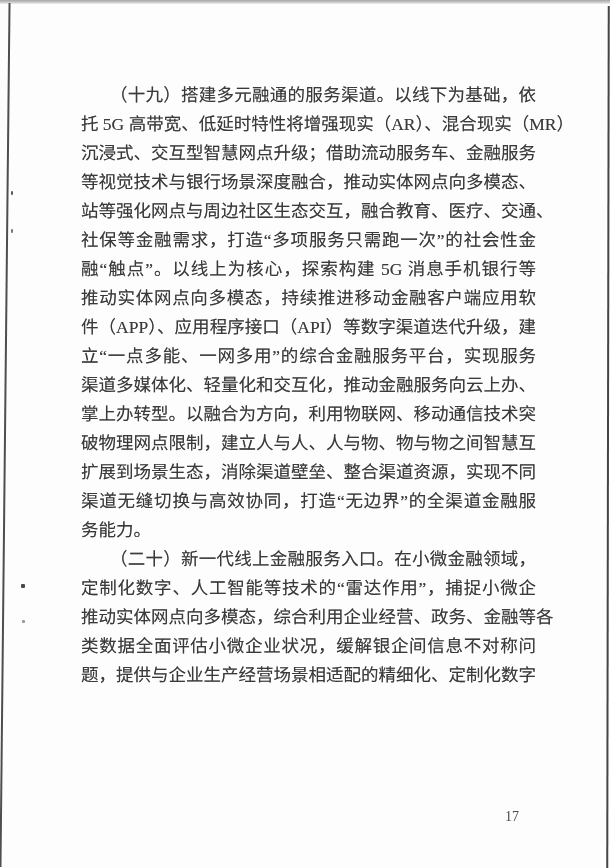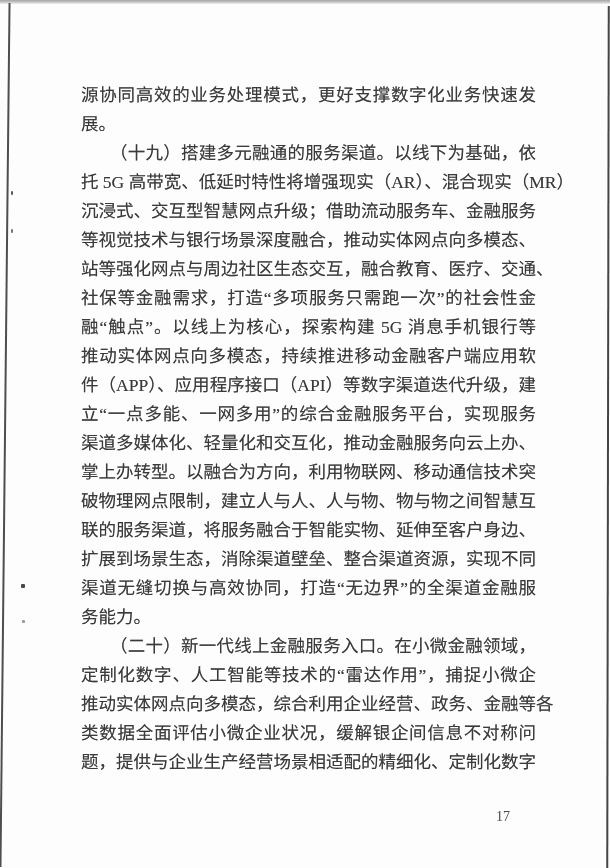--- a/index.html
+++ b/index.html
@@ -63,58 +63,54 @@
   }
   .line.indent { text-indent: 29px; }
   .line.para-end {
     text-align: left;
     text-align-last: left;
   }
   .page-number {
     position: absolute;
     left: 496px; top: 808px;
     width: 32px;
+    text-align: center;
     font-size: 14px;
     line-height: 18px;
     color: #4a4a4a;
   }
 </style>
 </head>
 <body>
 
 <div class="scan-top-edge"></div>
 <div class="scan-left-edge"></div>
 <div class="scan-right-edge"></div>
 <div class="speck speck-1"></div>
 <div class="speck speck-2"></div>
 <div class="speck speck-3"></div>
 <div class="speck speck-4"></div>
 
 <div class="text-block">
 
-  <div>
-    <div class="line">源协同高效的业务处理模式，更好支撑数字化业务快速发</div>
-    <div class="line para-end">展。</div>
-  </div>
 
   <div>
     <div class="line indent">（十九）搭建多元融通的服务渠道。以线下为基础，依</div>
     <div class="line">托 5G 高带宽、低延时特性将增强现实（AR）、混合现实（MR）</div>
     <div class="line">沉浸式、交互型智慧网点升级；借助流动服务车、金融服务</div>
     <div class="line">等视觉技术与银行场景深度融合，推动实体网点向多模态、</div>
     <div class="line">站等强化网点与周边社区生态交互，融合教育、医疗、交通、</div>
     <div class="line">社保等金融需求，打造“多项服务只需跑一次”的社会性金</div>
     <div class="line">融“触点”。以线上为核心，探索构建 5G 消息手机银行等</div>
     <div class="line">推动实体网点向多模态，持续推进移动金融客户端应用软</div>
     <div class="line">件（APP）、应用程序接口（API）等数字渠道迭代升级，建</div>
     <div class="line">立“一点多能、一网多用”的综合金融服务平台，实现服务</div>
     <div class="line">渠道多媒体化、轻量化和交互化，推动金融服务向云上办、</div>
     <div class="line">掌上办转型。以融合为方向，利用物联网、移动通信技术突</div>
     <div class="line">破物理网点限制，建立人与人、人与物、物与物之间智慧互</div>
-    <div class="line">联的服务渠道，将服务融合于智能实物、延伸至客户身边、</div>
     <div class="line">扩展到场景生态，消除渠道壁垒、整合渠道资源，实现不同</div>
     <div class="line">渠道无缝切换与高效协同，打造“无边界”的全渠道金融服</div>
     <div class="line para-end">务能力。</div>
   </div>
 
   <div>
     <div class="line indent">（二十）新一代线上金融服务入口。在小微金融领域，</div>
     <div class="line">定制化数字、人工智能等技术的“雷达作用”，捕捉小微企</div>
     <div class="line">推动实体网点向多模态，综合利用企业经营、政务、金融等各</div>
     <div class="line">类数据全面评估小微企业状况，缓解银企间信息不对称问</div>

